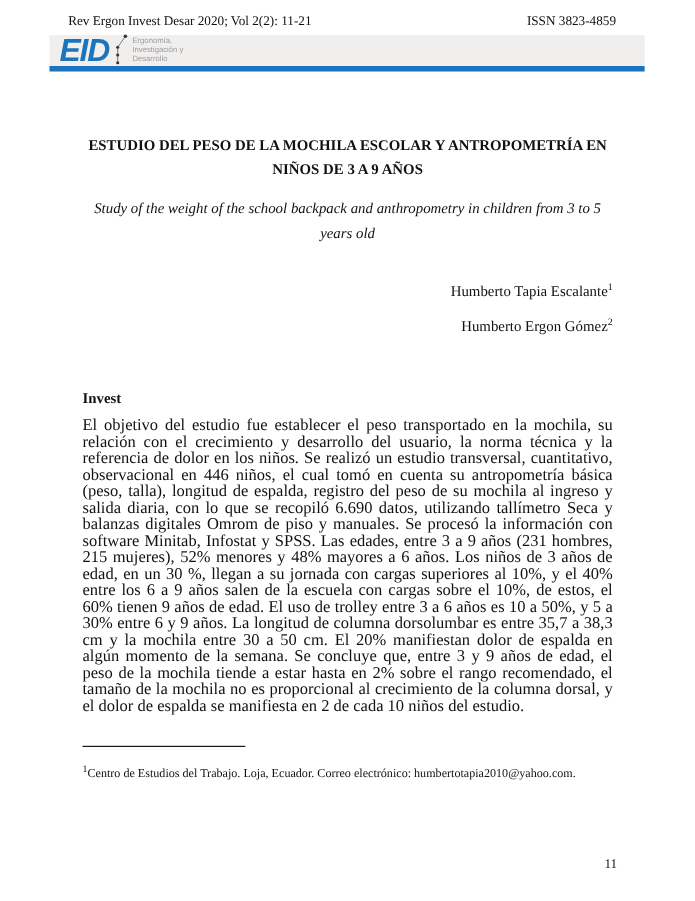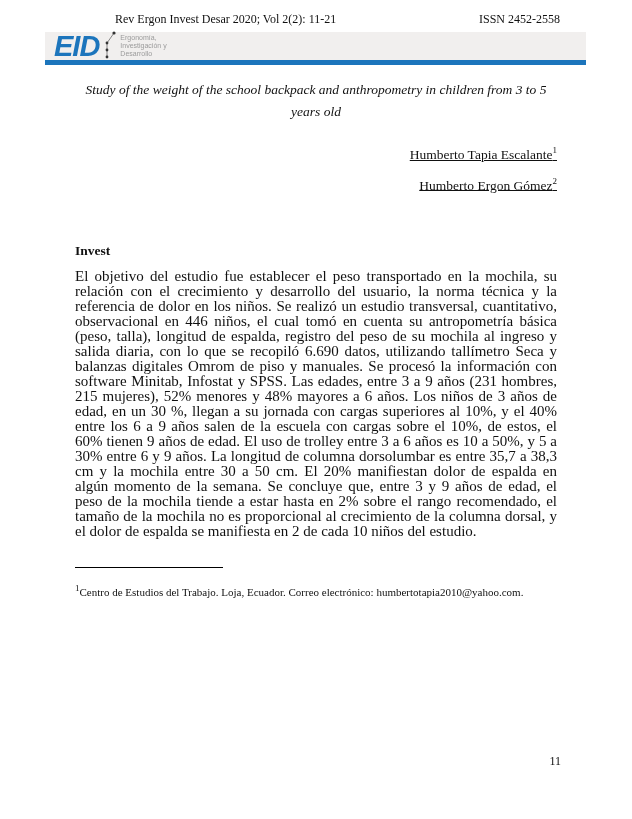--- a/index.html
+++ b/index.html
@@ -9,21 +9,21 @@
     height: 819px;
     position: relative;
     font-family: "Liberation Serif", serif;
     color: #111111;
     overflow: hidden;
   }
   
   .running-head {
     display: flex;
     justify-content: space-between;
-    padding: 12px 72px 0 115px;
+    padding: 12px 72px 0 62px;
     font-size: 12px;
     height: 30px;
   }
   
   .banner {
     margin: 2px 46px 0 45px;
     height: 33px;
     background: #f1efee;
     border-bottom: 5px solid #1c75bc;
     display: flex;
@@ -60,25 +60,24 @@
     line-height: 22px;
   }
   .subtitle {
     margin-top: 14px;
     text-align: center;
     font-style: italic;
     font-size: 13.5px;
     line-height: 22px;
   }
   .authors {
-    margin-top: 14px;
+    margin-top: 25px;
     text-align: right;
     font-size: 13.5px;
     line-height: 27px;
-    text-decoration: underline;
   }
   .authors sup, .footnote sup { font-size: 9px; }
   .abstract-heading {
     margin-top: 45px;
     font-weight: bold;
     font-size: 13.5px;
   }
   .abstract {
     margin-top: 10px;
     font-size: 15px;
@@ -91,31 +90,31 @@
     width: 148px;
     border-top: 1.5px solid #000000;
     margin-bottom: 9px;
   }
   .footnote {
     font-size: 11px;
     line-height: 22px;
   }
   .page-number {
     position: absolute;
-    top: 754px;
+    top: 778px;
     right: 71px;
     font-size: 12px;
   }
 </style>
 </head>
 <body>
 
 <div class="running-head">
   <span>Rev Ergon Invest Desar 2020; Vol 2(2): 11-21</span>
-  <span>ISSN 2452-2558</span>
+  <span>ISSN 3823-4859</span>
 </div>
 
 <div class="banner">
   <div class="logo">
     <span class="logo-eid">EID</span>
     <svg class="logo-constellation" width="16" height="30" viewBox="0 0 16 30">
       <line x1="12" y1="2" x2="5" y2="12" stroke="#555555" stroke-width="0.7"></line>
       <line x1="5" y1="12" x2="5" y2="26" stroke="#555555" stroke-width="0.7"></line>
       <circle cx="12" cy="2" r="1.6" fill="#333333"></circle>
       <circle cx="5" cy="12" r="1.4" fill="#333333"></circle>
@@ -124,20 +123,21 @@
     </svg>
     <span class="logo-tagline">
       <span>Ergonomía,</span><br>
       <span>Investigación y</span><br>
       <span>Desarrollo</span>
     </span>
   </div>
 </div>
 
 <div class="content">
+  <div class="title">ESTUDIO DEL PESO DE LA MOCHILA ESCOLAR Y ANTROPOMETRÍA EN NIÑOS DE 3 A 9 AÑOS</div>
   <div class="subtitle">Study of the weight of the school backpack and anthropometry in children from 3 to 5 years old</div>
 
   <div class="authors">
     <div><span>Humberto Tapia Escalante</span><sup>1</sup></div>
     <div><span>Humberto Ergon Gómez</span><sup>2</sup></div>
   </div>
 
   <div class="abstract-heading">Invest</div>
   <div class="abstract">El objetivo del estudio fue establecer el peso transportado en la mochila, su relación con el crecimiento y desarrollo del usuario, la norma técnica y la referencia de dolor en los niños. Se realizó un estudio transversal, cuantitativo, observacional en 446 niños, el cual tomó en cuenta su antropometría básica (peso, talla), longitud de espalda, registro del peso de su mochila al ingreso y salida diaria, con lo que se recopiló 6.690 datos, utilizando tallímetro Seca y balanzas digitales Omrom de piso y manuales. Se procesó la información con software Minitab, Infostat y SPSS. Las edades, entre 3 a 9 años (231 hombres, 215 mujeres), 52% menores y 48% mayores a 6 años.  Los niños de 3 años de edad, en un 30 %, llegan a su jornada con cargas superiores al 10%,  y el 40% entre los 6 a 9 años salen de la escuela con cargas sobre el 10%, de estos, el 60% tienen 9 años de edad. El uso de trolley entre  3 a 6  años es  10 a 50%, y  5 a 30%  entre 6 y 9 años. La longitud de columna dorsolumbar es entre 35,7 a 38,3 cm y la mochila entre 30 a 50 cm. El 20% manifiestan dolor de espalda en algún momento de la semana. Se concluye que, entre 3 y  9 años de edad, el peso de la mochila tiende a estar hasta en 2% sobre el rango recomendado, el tamaño de la mochila no es proporcional al crecimiento de la columna dorsal, y el dolor de espalda  se manifiesta en 2 de cada 10 niños del estudio.</div>
 </div>

